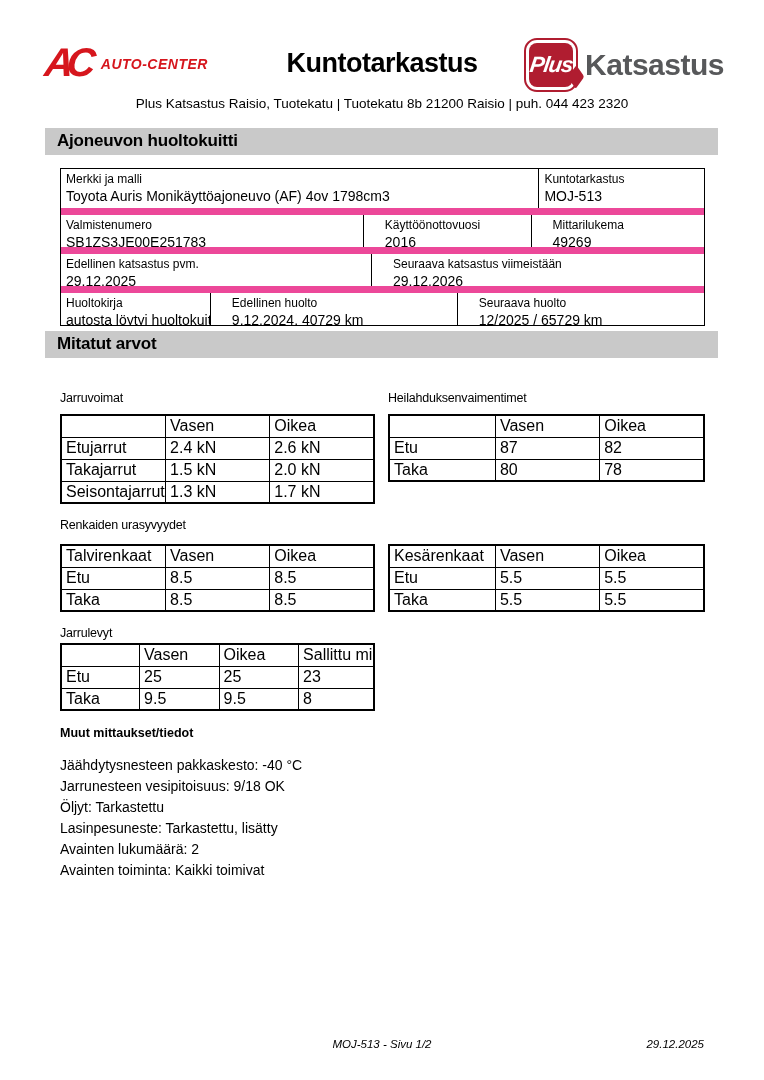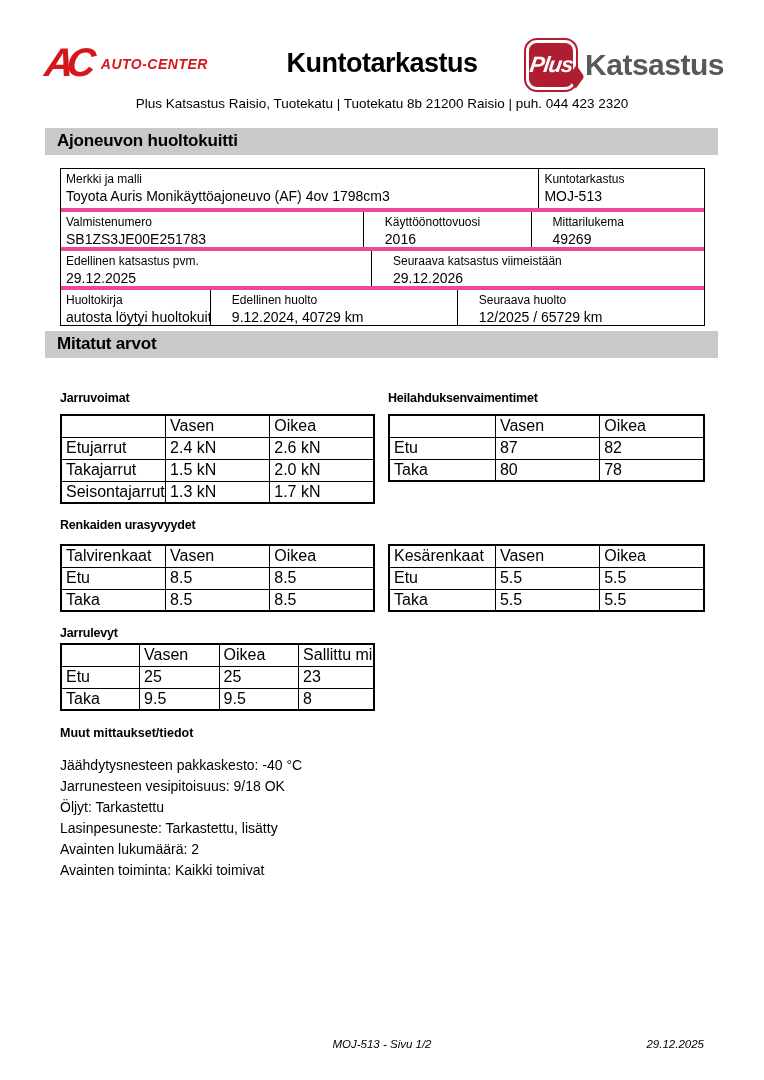--- a/index.html
+++ b/index.html
@@ -51,28 +51,28 @@
   
   .section-bar {
     position:absolute; left:45px; width:673px; height:27px; background:#c9c9c9;
     font-size:17px; font-weight:bold; line-height:26px; padding-left:12px;
     letter-spacing:-0.2px;
   }
 
   
   .vi { position:absolute; left:60px; top:168px; width:645px; border:1px solid #000; background:#fff; }
   .vi-row { display:flex; height:39px; }
-  .vi-row + .vi-row { border-top:4px solid #ec4899;gap:16px; }
+  .vi-row + .vi-row { border-top:7px solid #ec4899;gap:16px; }
   .vi-cell { padding:2px 5px; overflow:hidden; }
   .vi-cell:not(:last-child) { border-right:1px solid #000; }
   .vi-label { font-size:12px; padding-top:1px; }
   .vi-value { font-size:14px; padding-top:2px; white-space:nowrap; }
 
   
-  .sub-title { position:absolute; font-size:12.5px; font-weight:bold; letter-spacing:-0.2px; }
+  .sub-title { position:absolute; font-size:12.5px; font-weight:normal; letter-spacing:-0.2px; }
   table.mt {
     position:absolute; border-collapse:collapse; border:2px solid #000;
     table-layout:fixed; background:#fff;
   }
   table.mt td {
     border:1px solid #000; height:22px; padding:0 4px; font-size:16px;
     white-space:nowrap; overflow:hidden;
   }
 
   

